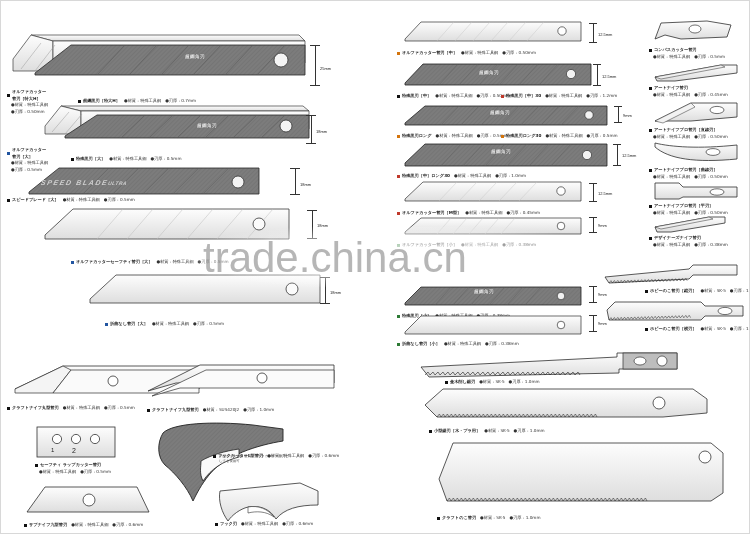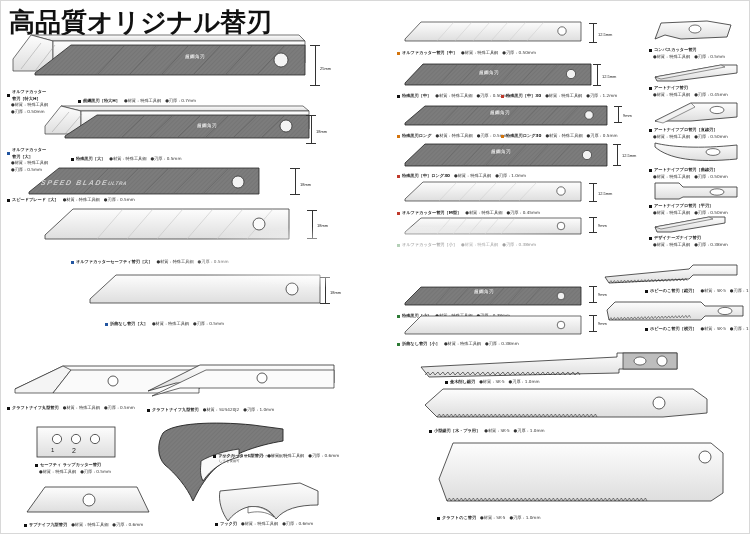--- a/index.html
+++ b/index.html
@@ -89,21 +89,20 @@
     font-family:"Liberation Sans",sans-serif;
     transform:skewX(-12deg);
   }
   .brandmark .sm{font-size:5px;letter-spacing:.4px;}
 </style>
 </head>
 <body>
 
 <div class="page">
 
-  <div class="hdr-title">高品質オリジナル替刃</div>
 
   <div class="blade" style="left:8px;top:32px;">
     <svg width="310" height="62" viewBox="0 0 310 62">
       <defs>
         <linearGradient id="lgLight" x1="0" y1="0" x2="0" y2="1">
           <stop offset="0%" stop-color="#fdfdfd"></stop>
             <stop offset="100%" stop-color="#dedede"></stop>
         </linearGradient>
         <linearGradient id="lgDark" x1="0" y1="0" x2="0" y2="1">
           <stop offset="0%" stop-color="#8d8d8d"></stop>
@@ -626,14 +625,15 @@
       <g stroke="#222" stroke-width=".5" fill="none">
         <path d="M 8 22 l 2 -2.4 l 1.4 2.3 l 2 -2.4 l 1.4 2.3 l 2 -2.4 l 1.4 2.3 l 2 -2.4 l 1.4 2.3 l 2 -2.4 l 1.4 2.3 l 2 -2.4 l 1.4 2.3 l 2 -2.4 l 1.4 2.3 l 2 -2.4 l 1.4 2.3 l 2 -2.4 l 1.4 2.3 l 2 -2.4 l 1.4 2.3 l 2 -2.4 l 1.4 2.3 l 2 -2.4 l 1.4 2.3 l 2 -2.4 l 1.4 2.3 l 2 -2.4 l 1.4 2.3 l 2 -2.4 l 1.4 2.3 l 2 -2.4 l 1.4 2.3 l 2 -2.4 l 1.4 2.3 l 2 -2.4 l 1.4 2.3 l 2 -2.4 l 1.4 2.3 l 2 -2.4 l 1.4 2.3 l 2 -2.4 l 1.4 2.3 l 2 -2.4 l 1.4 2.3 l 2 -2.4 l 1.4 2.3 l 2 -2.4 l 1.4 2.3"></path>
       </g>
     </svg>
   </div>
   <div class="lbl" style="left:644px;top:325px;">
     <div><span class="sq"></span><span class="nm">ホビーのこ替刃［横刃］</span><span class="spec">●材質：SK-5</span><span class="spec">●刃厚：1.0mm</span></div>
   </div>
 
   <div class="wm-halo"></div>
+  <div class="watermark">trade.china.cn</div>
 
 </div>
 
 </body></html>

